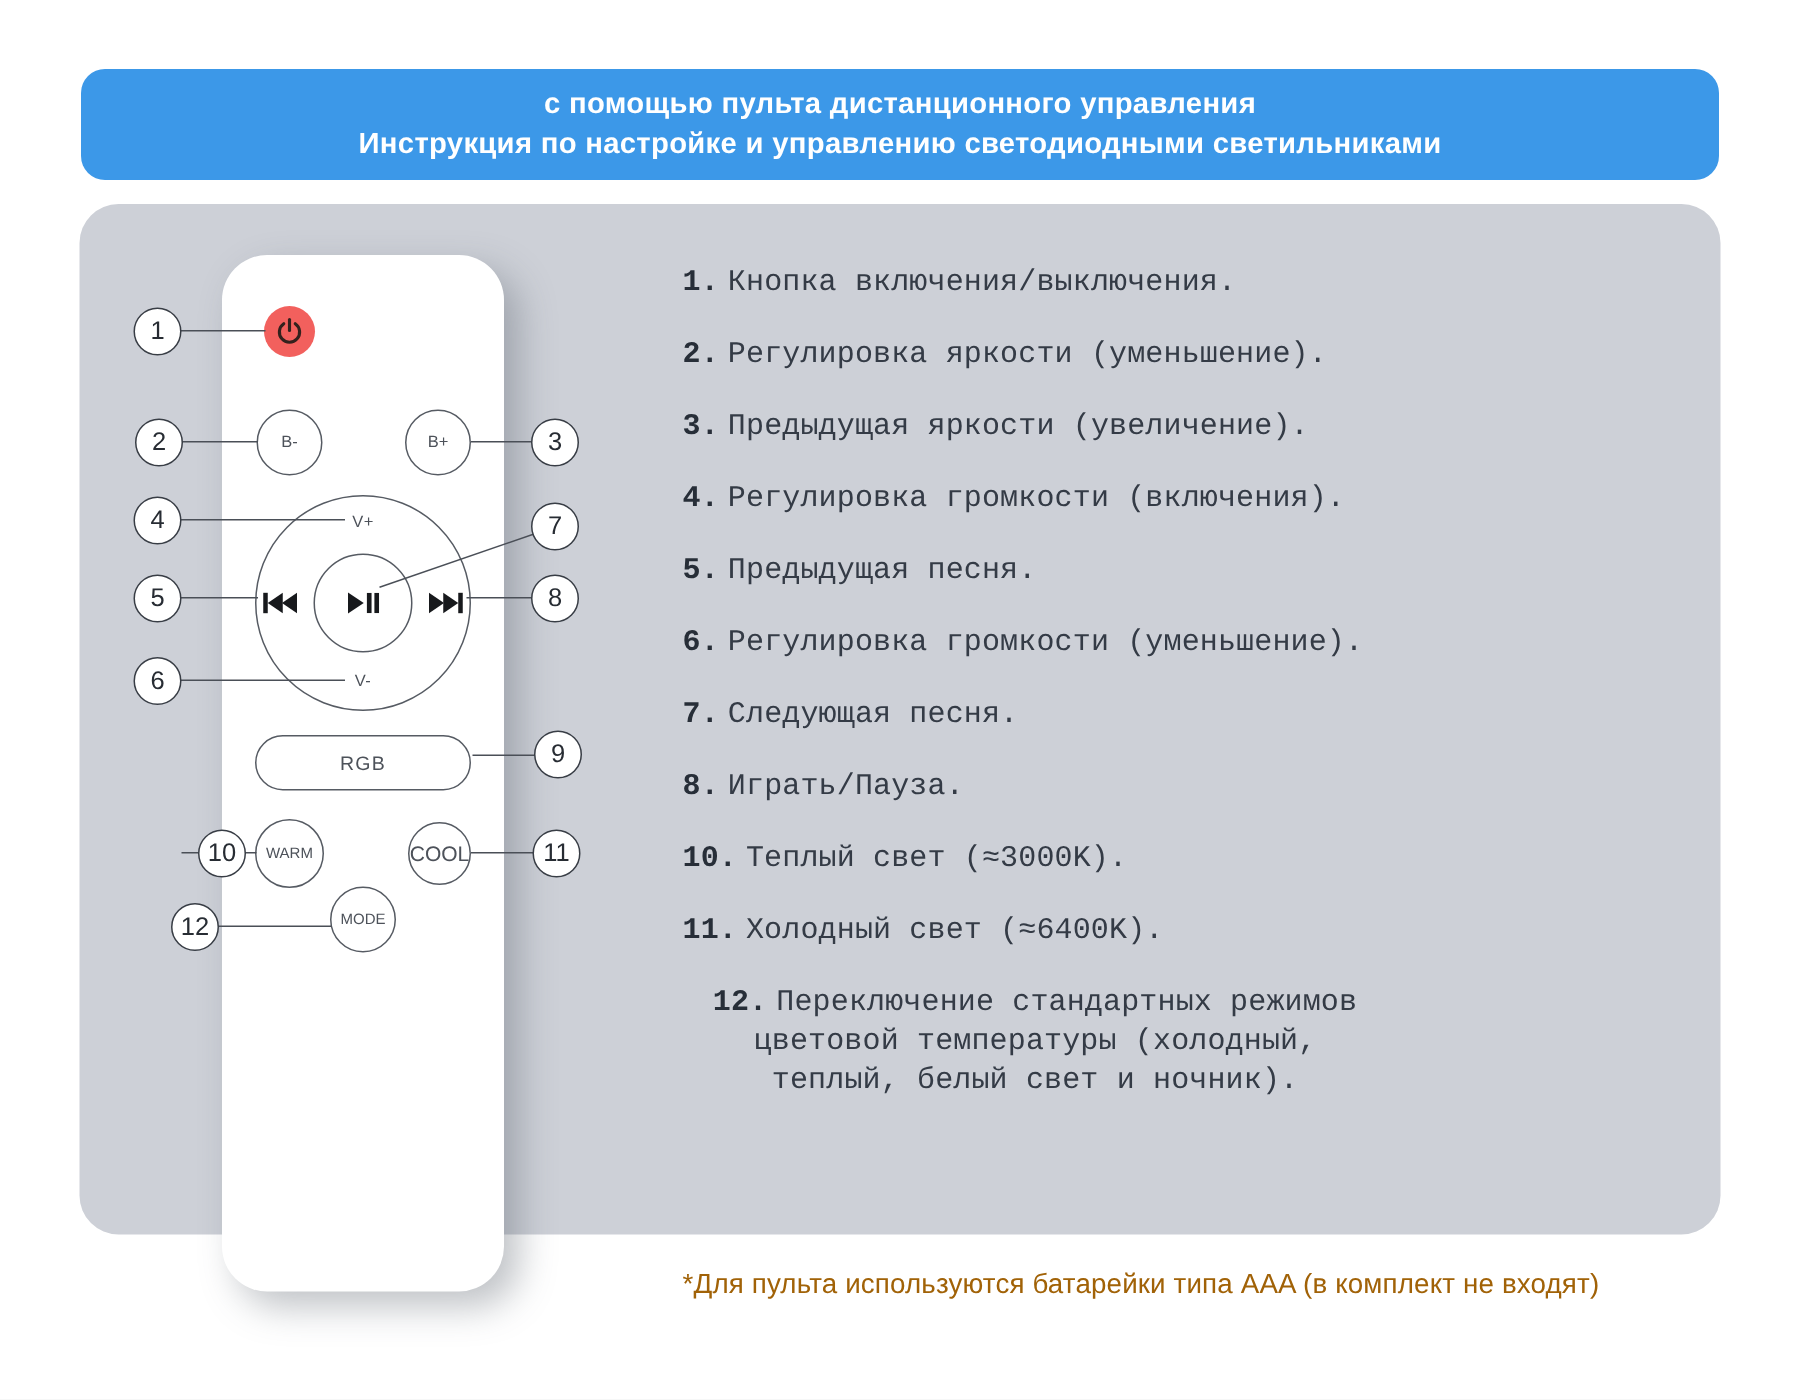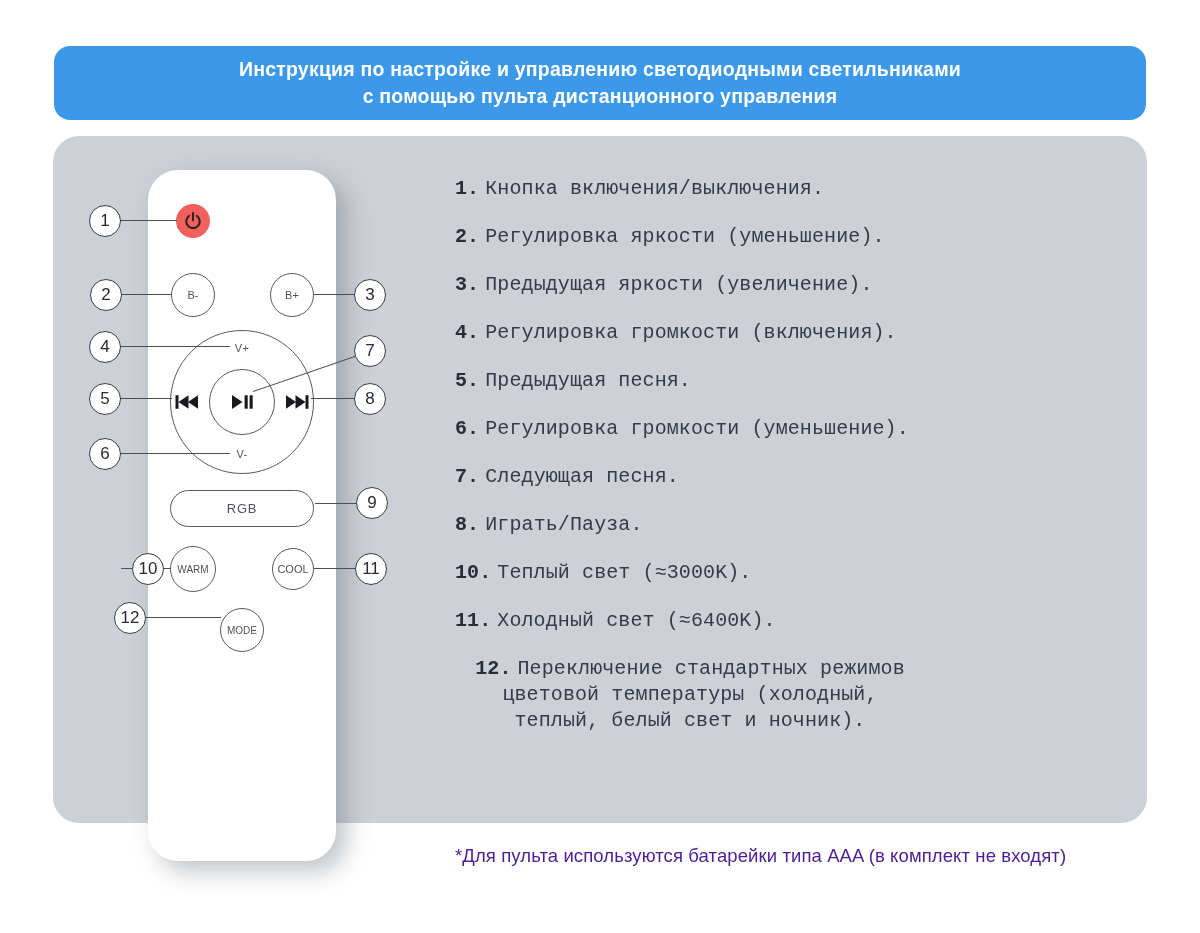--- a/index.html
+++ b/index.html
@@ -78,31 +78,31 @@
   .instructions{position:absolute;left:455px;top:176px;width:660px;}
   .item{
     font-size:20px;line-height:26px;color:var(--text-dark,#343b46);
     margin-bottom:22px;letter-spacing:.1px;font-family:Liberation Mono, monospace;
   }
   .item b{color:#272e38;margin-right:6px;}
   .item.wrap{max-width:470px;text-align:center;}
 
   .footnote{
     position:absolute;left:455px;top:845px;
-    font-size:18.5px;color:#4c1d95;letter-spacing:.1px;
+    font-size:18.5px;color:#a16207;letter-spacing:.1px;
   }
 </style>
 </head>
 <body>
 
 <div class="page">
 
   <div class="banner">
+    <div>с помощью пульта дистанционного управления</div>
     <div>Инструкция по настройке и управлению светодиодными светильниками</div>
-    <div>с помощью пульта дистанционного управления</div>
   </div>
 
   <div class="panel"></div>
 
   <div class="remote"></div>
 
   <div class="power-btn">
     <svg width="20" height="20" viewBox="0 0 24 24">
       <path d="M7.4 5.8a8.1 8.1 0 1 0 9.2 0" fill="none" stroke="#33211d" stroke-width="2.5" stroke-linecap="round"></path>
       <line x1="12" y1="2.4" x2="12" y2="11.2" stroke="#33211d" stroke-width="2.5" stroke-linecap="round"></line>
@@ -148,24 +148,24 @@
     </svg>
   </div>
 
   <div class="rgb-btn">
     <span>RGB</span>
   </div>
 
   <div class="btn-circle" style="left:170px;top:546px;width:46px;height:46px;font-size:10px;">
     <span>WARM</span>
   </div>
-  <div class="btn-circle" style="left:272px;top:548px;width:42px;height:42px;font-size:11px;">
+  <div class="btn-circle" style="left:272px;top:548px;width:42px;height:42px;font-size:14px;">
     <span>COOL</span>
   </div>
-  <div class="btn-circle" style="left:220px;top:608px;width:44px;height:44px;font-size:10px;">
+  <div class="btn-circle" style="left:220px;top:591px;width:44px;height:44px;font-size:10px;">
     <span>MODE</span>
   </div>
 
   <div class="line" style="left:120px;top:220px;width:57px;"></div>
   <div class="line" style="left:121px;top:294px;width:51px;"></div>
   <div class="line" style="left:314px;top:294px;width:41px;"></div>
   <div class="line" style="left:120px;top:346px;width:110px;"></div>
   <div class="line" style="left:120px;top:398px;width:52px;"></div>
   <div class="line" style="left:120px;top:453px;width:110px;"></div>
   <div class="line diag" style="left:253px;top:391px;width:110px;"></div>

